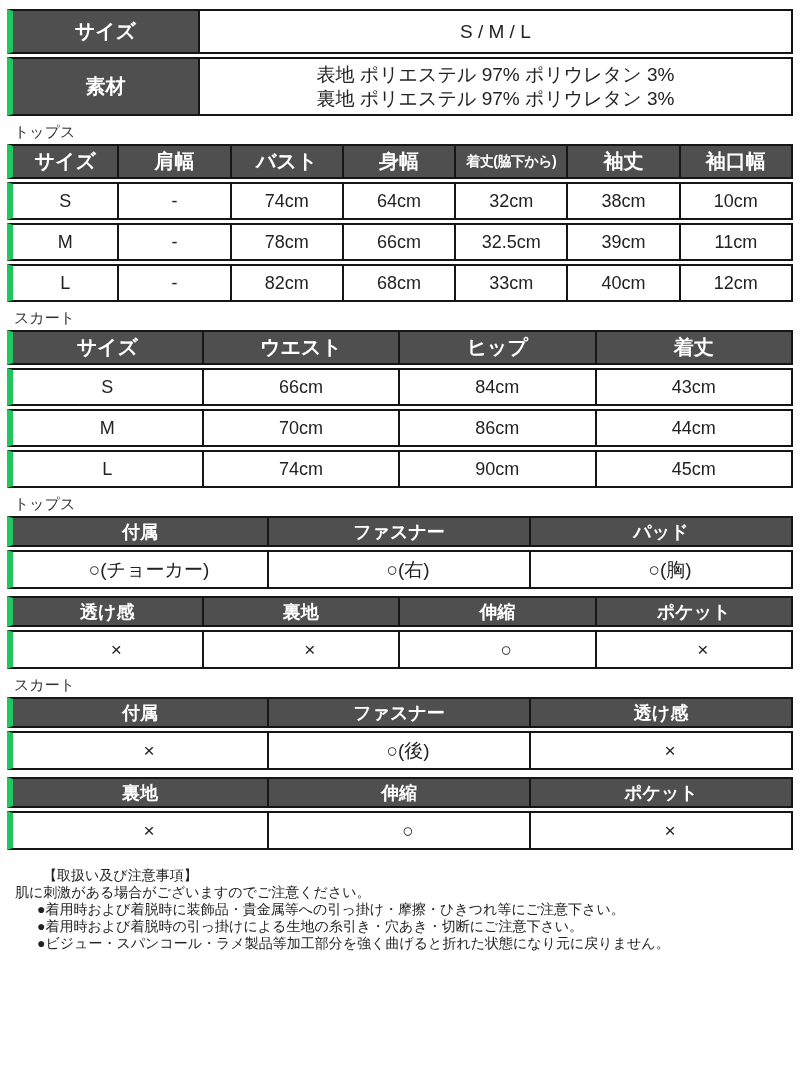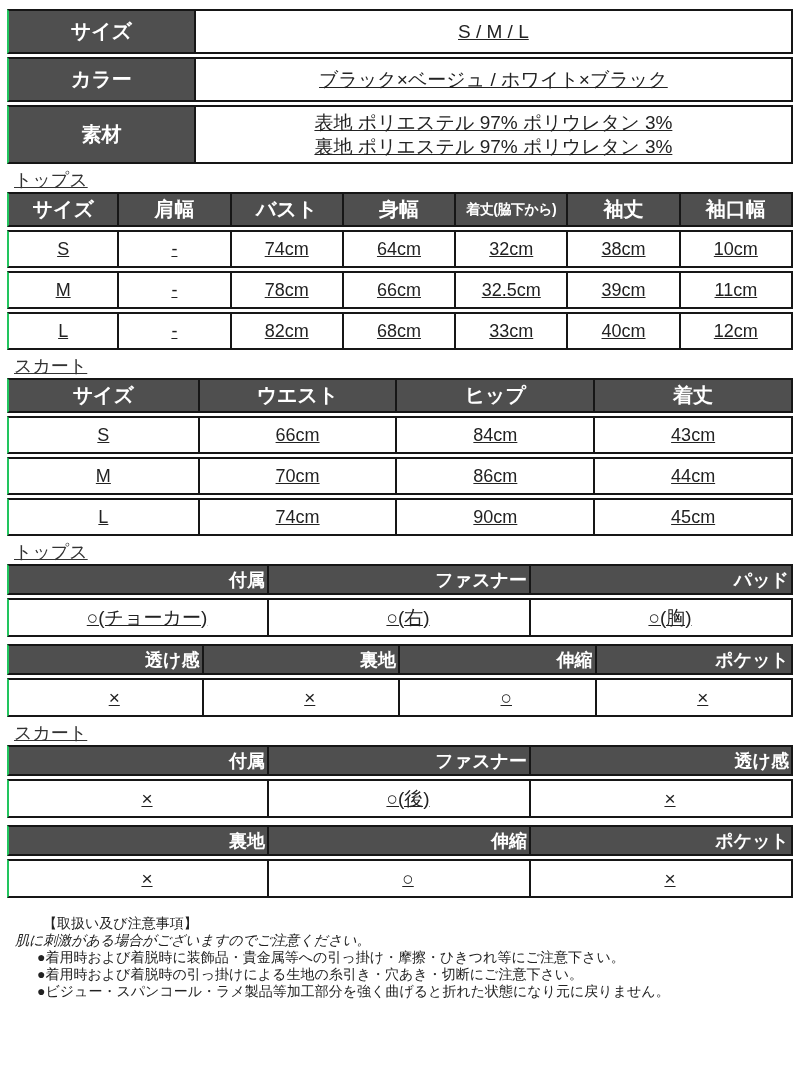--- a/index.html
+++ b/index.html
@@ -20,80 +20,75 @@
   }
   th, td {
     border: 2px solid #161616;
     border-left: none;
     text-align: center;
     vertical-align: middle;
     padding: 0 2px;
     overflow: hidden;
     white-space: nowrap;
   }
-  th:first-child, td:first-child { border-left: 2px solid #22c55e; }
+  th:first-child, td:first-child { border-left: 6px solid #22c55e; }
   th {
     background: #4f4f4f;
     color: #ffffff;
     font-weight: bold;
     font-size: 20px;
   }
-  td { font-size: 18px; color: #222222; background: #ffffff; text-decoration: underline; }
+  td { font-size: 18px; color: #222222; background: #ffffff; }
 
   
   .t-info th { width: 23%; }
   .t-info td { font-size: 19px; }
   .t-info .r-std th, .t-info .r-std td { height: 41px; }
   .t-info .r-tall th, .t-info .r-tall td { height: 55px; }
   .t-info .two-line { line-height: 24px; white-space: nowrap; }
 
   
   .t-size th { height: 31px; }
   .t-size td { height: 34px; }
   .t-size .small-head { font-size: 14px; letter-spacing: -0.5px; }
   .t-skirt th:first-child, .t-skirt td:first-child { width: 23.5%; }
 
   
-  .t-spec th { height: 27px; font-size: 18px; text-align: right; }
+  .t-spec th { height: 27px; font-size: 18px; }
   .t-spec td { height: 35px; font-size: 19px; padding-left: 20px; }
   .spec-gap { height: 1px; }
 
   .section-label {
-    font-size: 18px;
+    font-size: 15px;
     color: #333333;
     margin: 5px 0 1px 7px;
     line-height: 16px;
-    text-decoration: underline;
   }
 
   .notes {
     margin: 14px 0 0 8px;
     font-size: 14px;
     line-height: 17px;
     color: #222222;
   }
   .notes .line { white-space: nowrap; }
   .notes .indent-title { padding-left: 28px; }
   .notes .indent-bullet { padding-left: 22px; }
-  .notes .indent-cont { padding-left: 0; font-style: italic; }
+  .notes .indent-cont { padding-left: 0; }
 </style>
 </head>
 <body>
 
 <div class="wrap">
 
   <table class="t-info">
     <tbody>
         <tr class="r-std">
       <th>サイズ</th>
       <td>S / M / L</td>
-    </tr>
-    <tr class="r-std">
-      <th>カラー</th>
-      <td>ブラック×ベージュ / ホワイト×ブラック</td>
     </tr>
     <tr class="r-tall">
       <th>素材</th>
       <td>
         <div class="two-line">表地 ポリエステル 97% ポリウレタン 3%</div>
         <div class="two-line">裏地 ポリエステル 97% ポリウレタン 3%</div>
       </td>
     </tr>
   </tbody>
     </table>

